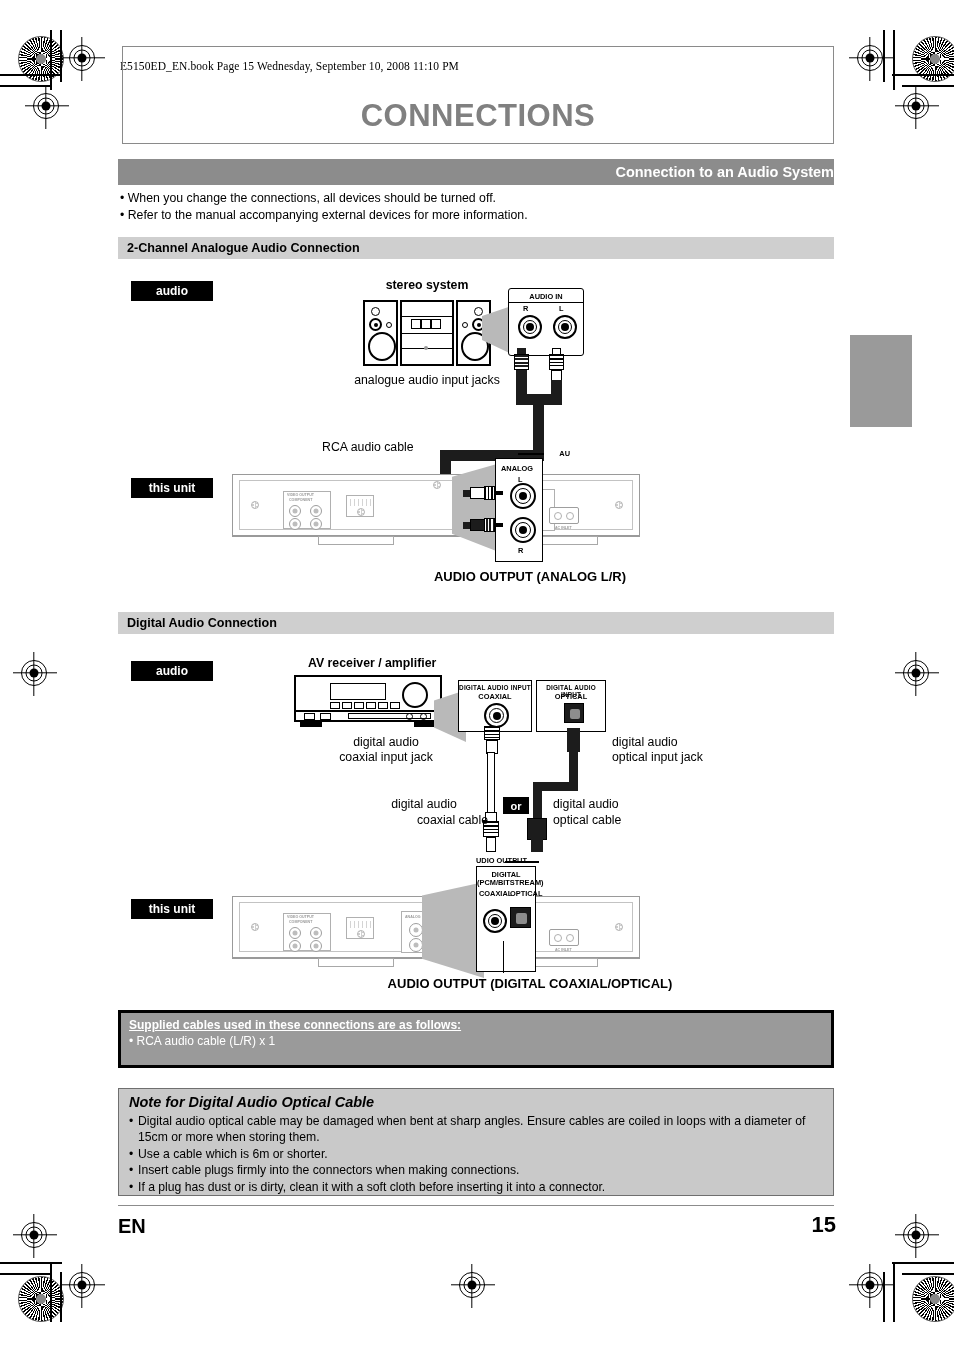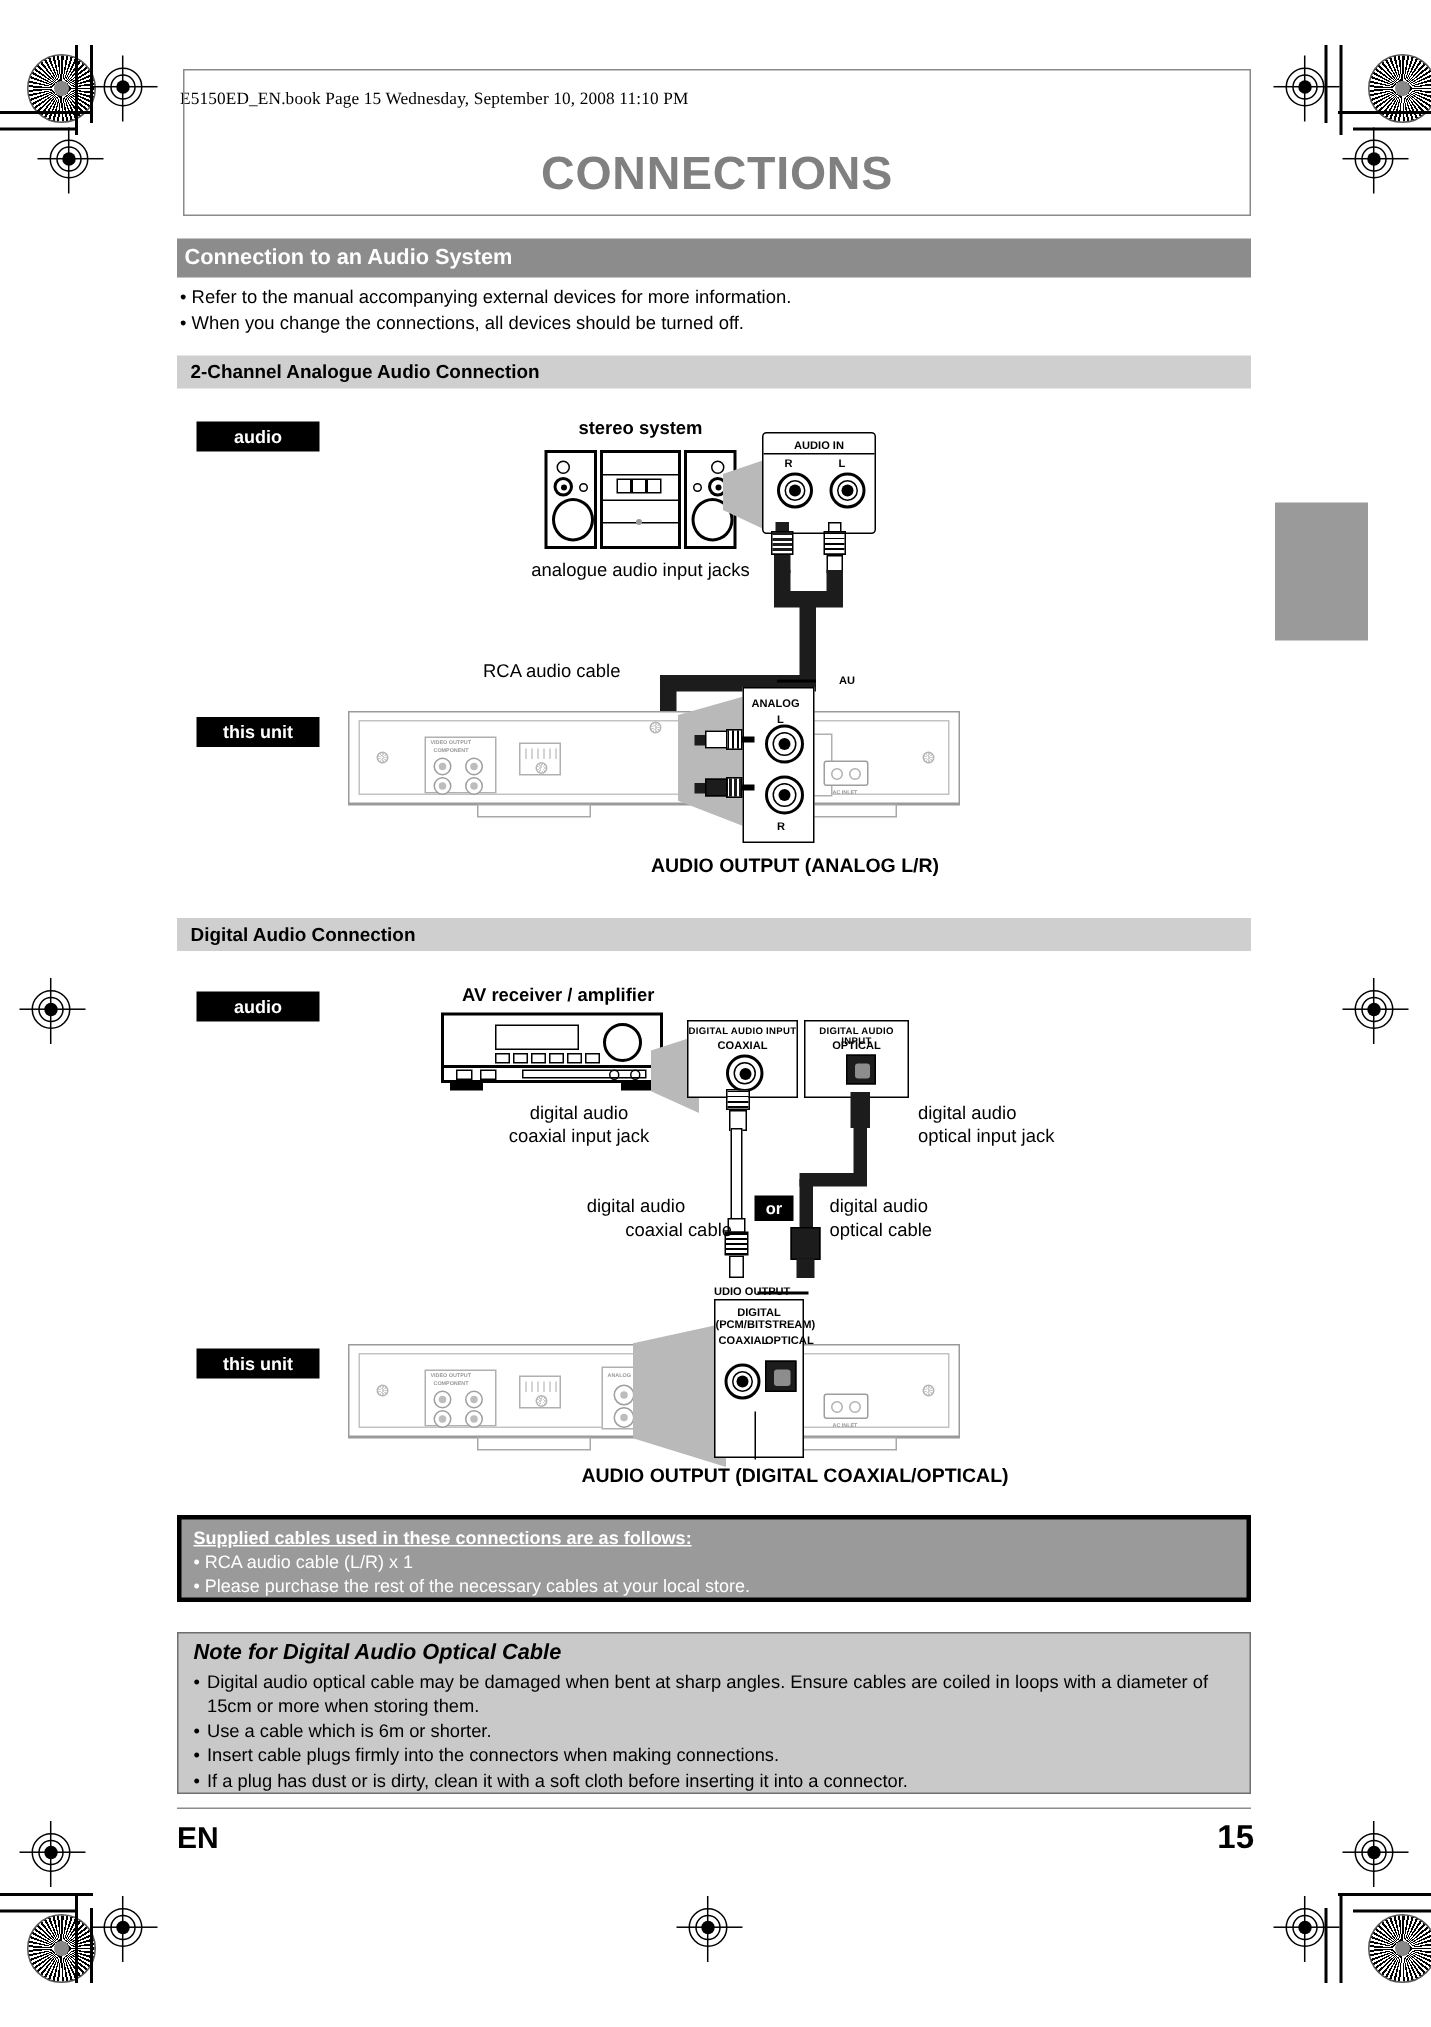--- a/index.html
+++ b/index.html
@@ -59,21 +59,21 @@
     text-align: center;
     font-size: 31px; font-weight: bold; color: #808080;
     letter-spacing: 0.5px;
   }
 
   
   .bar-main {
     position: absolute; left: 118px; top: 159px; width: 716px; height: 26px;
     background: #8c8c8c;
     color: #fff; font-size: 14.5px; font-weight: bold;
-    display: flex; align-items: center; padding-left: 5px;
+    display: flex; align-items: center; padding-left: 5px; justify-content: flex-end;
   }
   .bullets {
     position: absolute; left: 120px; top: 190px; width: 716px;
     font-size: 12.3px; line-height: 17px;
   }
   .bullets div { white-space: nowrap; }
   .bar-sub {
     position: absolute; left: 118px; width: 716px; height: 22px;
     background: #cfcfcf; color: #000;
     font-size: 12.6px; font-weight: bold;
@@ -253,22 +253,22 @@
 <div class="filebar">E5150ED_EN.book  Page 15  Wednesday, September 10, 2008  11:10 PM</div>
 <div class="title-frame"></div>
 <div class="chapter-title">CONNECTIONS</div>
 
 <div class="thumbtab"></div>
 
 <div class="bar-main">
   <span>Connection to an Audio System</span>
 </div>
 <div class="bullets">
+  <div>•  When you change the connections, all devices should be turned off.</div>
   <div>•  Refer to the manual accompanying external devices for more information.</div>
-  <div>•  When you change the connections, all devices should be turned off.</div>
 </div>
 
 <div class="bar-sub" id="bar-sub-1">
   <span>2-Channel Analogue Audio Connection</span>
 </div>
 
 <div class="badge" id="badge-audio-1">
   <span>audio</span>
 </div>
 <div class="badge" id="badge-unit-1">
@@ -561,21 +561,20 @@
   <span class="scr" style="left:36px;top:26px;width:13px;height:13px;"></span>
   <span style="position:absolute;left:26px;top:74px;width:1.3px;height:32px;background:#000;"></span>
 </div>
 <div class="cropline" style="left:505px;top:861px;width:34px;height:1.5px;"></div>
 
 <div class="dlabel bold center" style="left:290px;top:976px;width:480px;font-size:13px;">AUDIO OUTPUT (DIGITAL COAXIAL/OPTICAL)</div>
 
 <div class="supplied">
   <div class="hd">Supplied cables used in these connections are as follows:</div>
   <div>•  RCA audio cable (L/R) x 1</div>
-  <div>•  Please purchase the rest of the necessary cables at your local store.</div>
 </div>
 
 <div class="noteopt">
   <div class="hd">Note for Digital Audio Optical Cable</div>
   <div class="li">
     <span class="b">•</span>
     <span>Digital audio optical cable may be damaged when bent at sharp angles. Ensure cables are coiled in loops with a diameter of 15cm or more when storing them.</span>
   </div>
   <div class="li">
     <span class="b">•</span>

